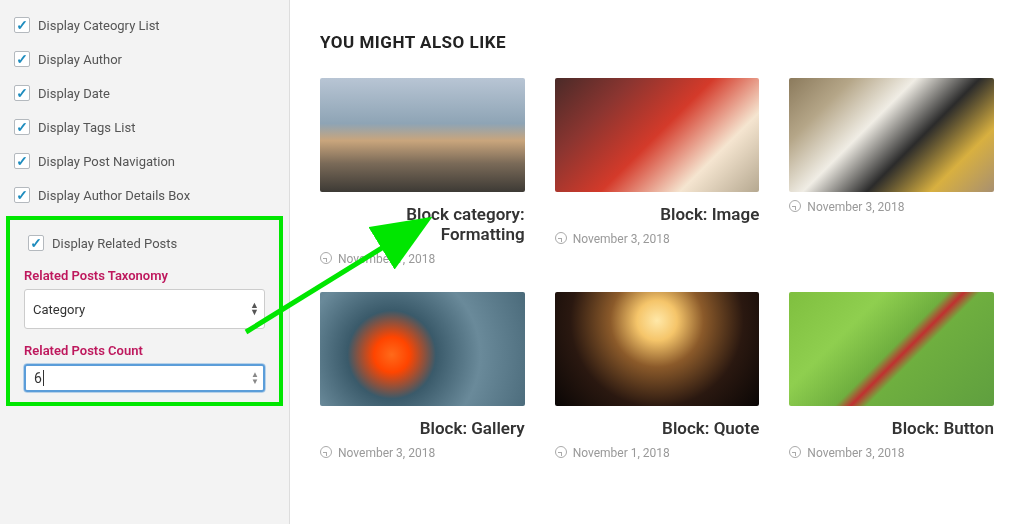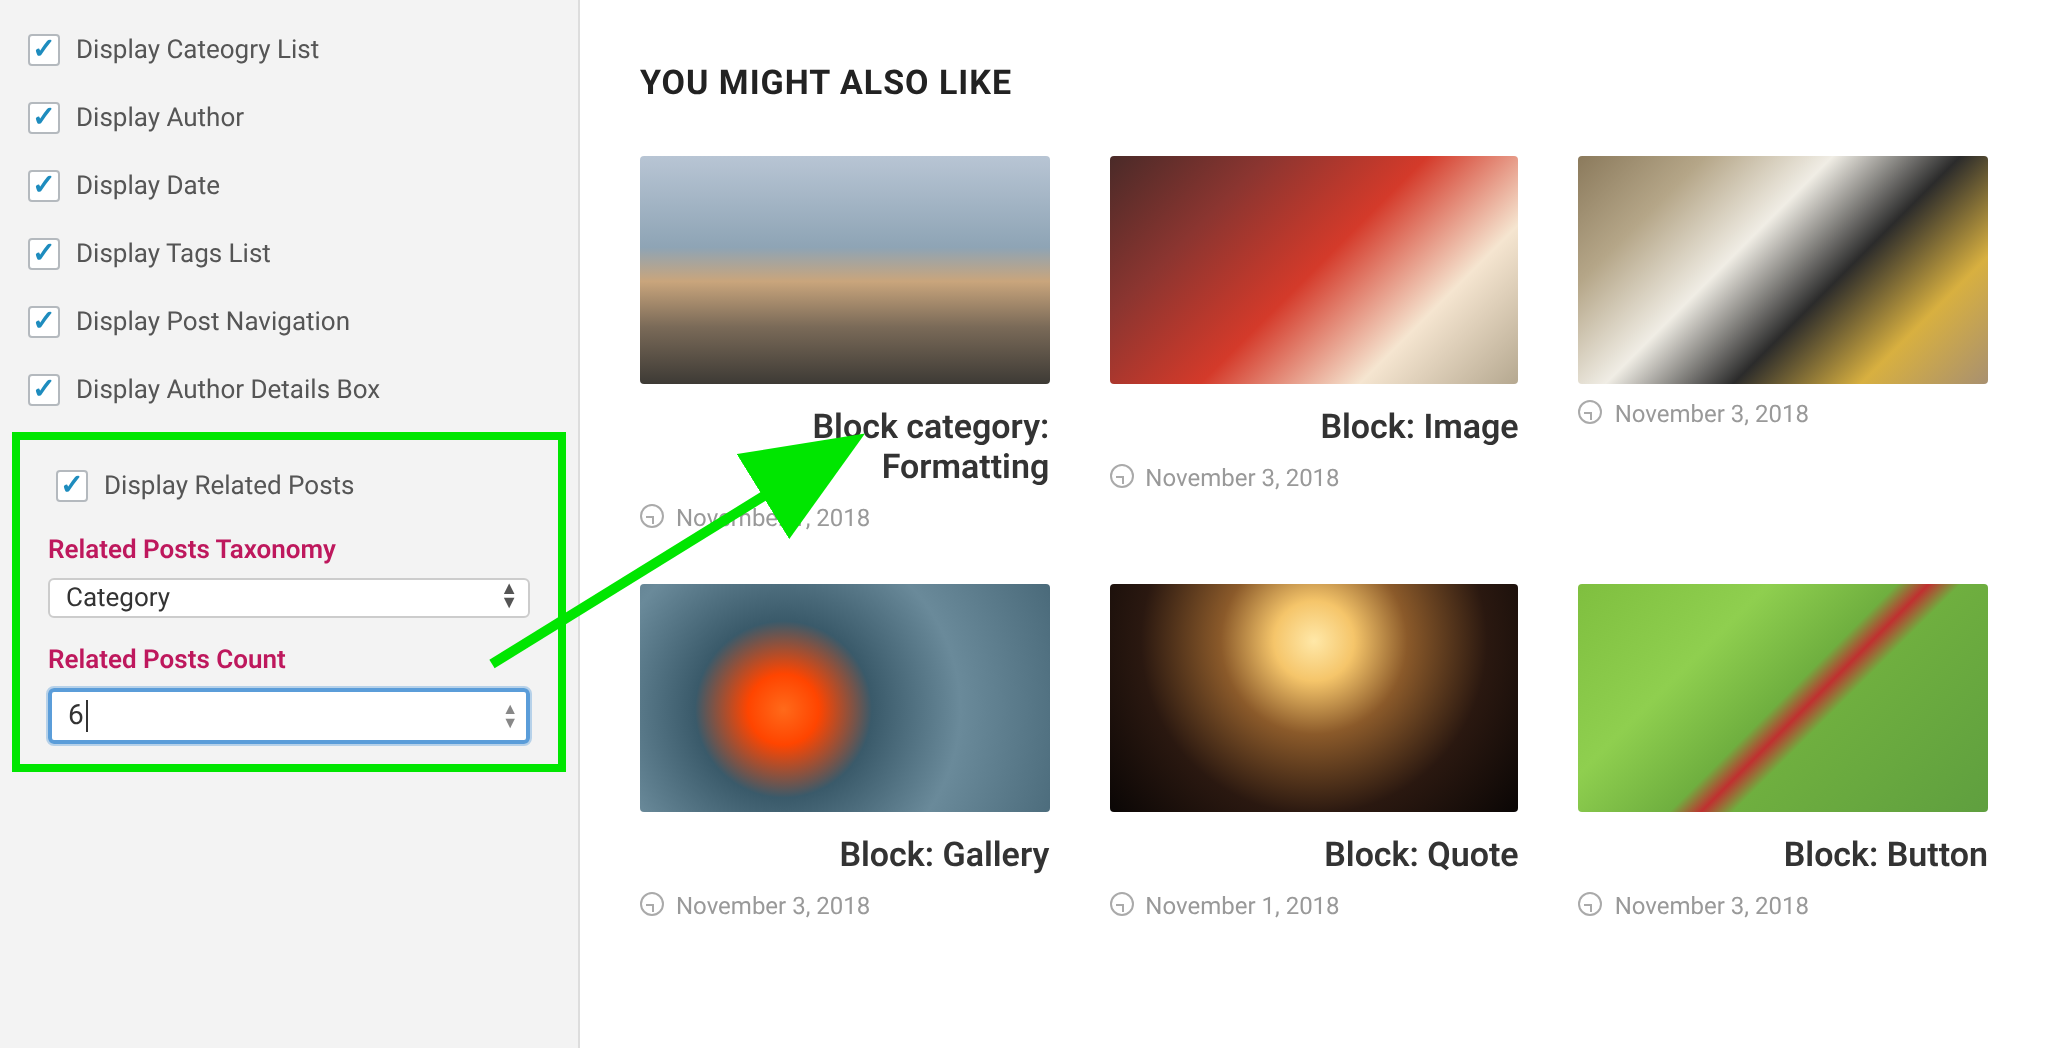--- a/index.html
+++ b/index.html
@@ -62,21 +62,21 @@
       font-size: 13px;
       color: #be185d;
       padding: 8px 10px 6px 10px;
     }
     .select-wrap {
       margin: 0 10px 6px 10px;
       position: relative;
     }
     .select-box {
       width: 100%;
-      height: 20px;
+      height: 40px;
       background: #fff;
       border: 1px solid #ccc;
       border-radius: 3px;
       padding: 0 22px 0 8px;
       font-size: 13px;
       color: #333;
       display: flex;
       align-items: center;
       cursor: pointer;
       text-align: right;

